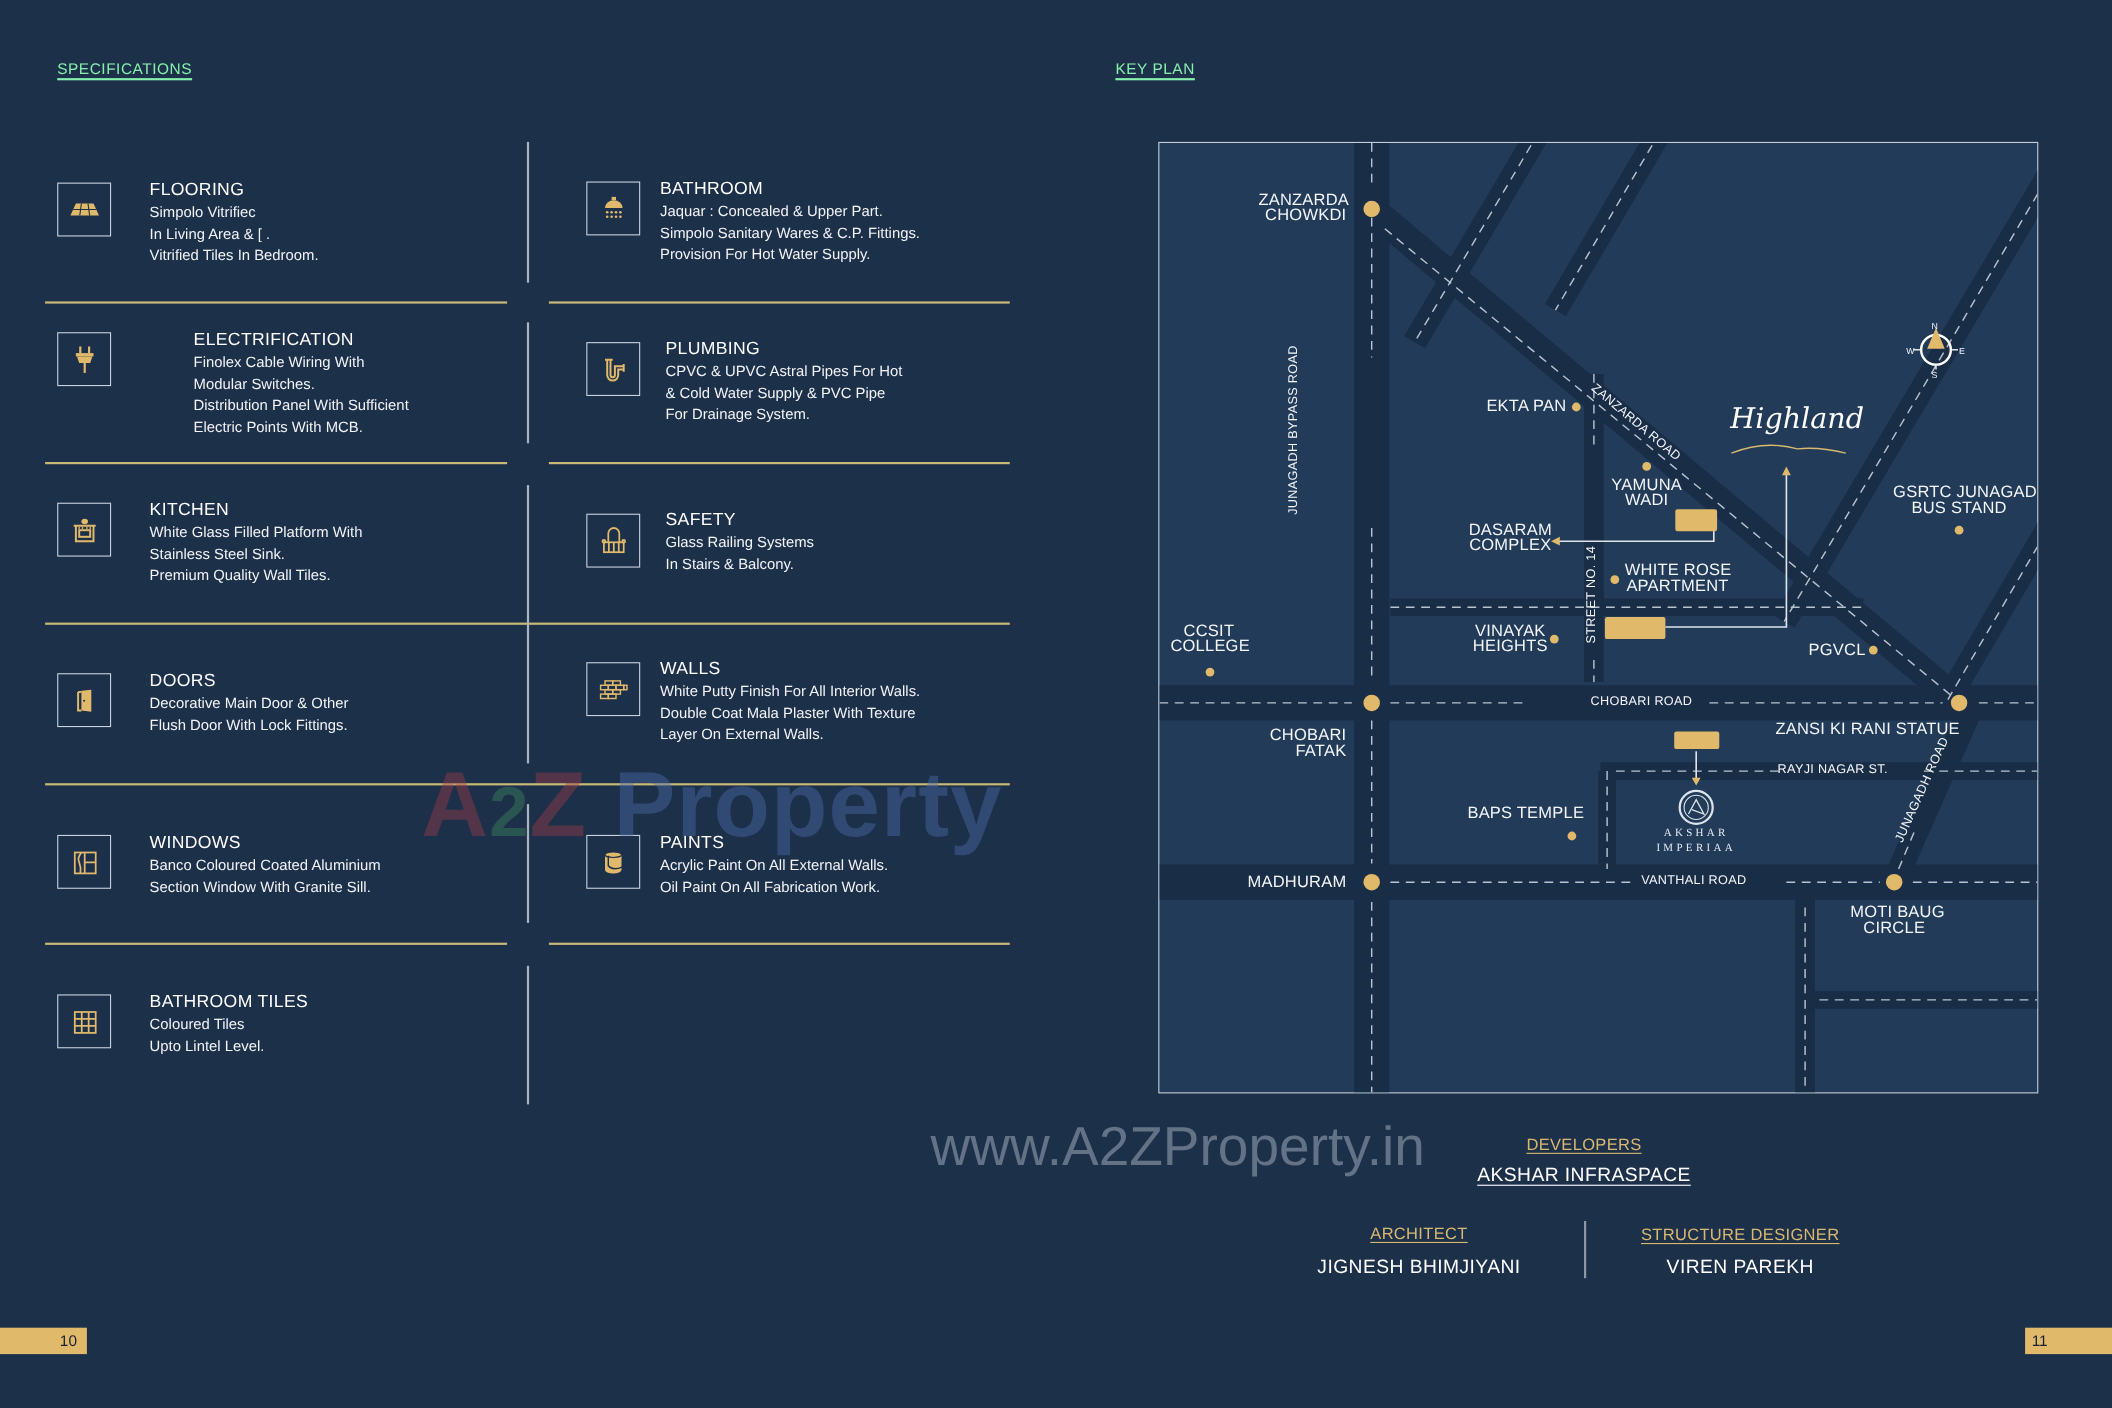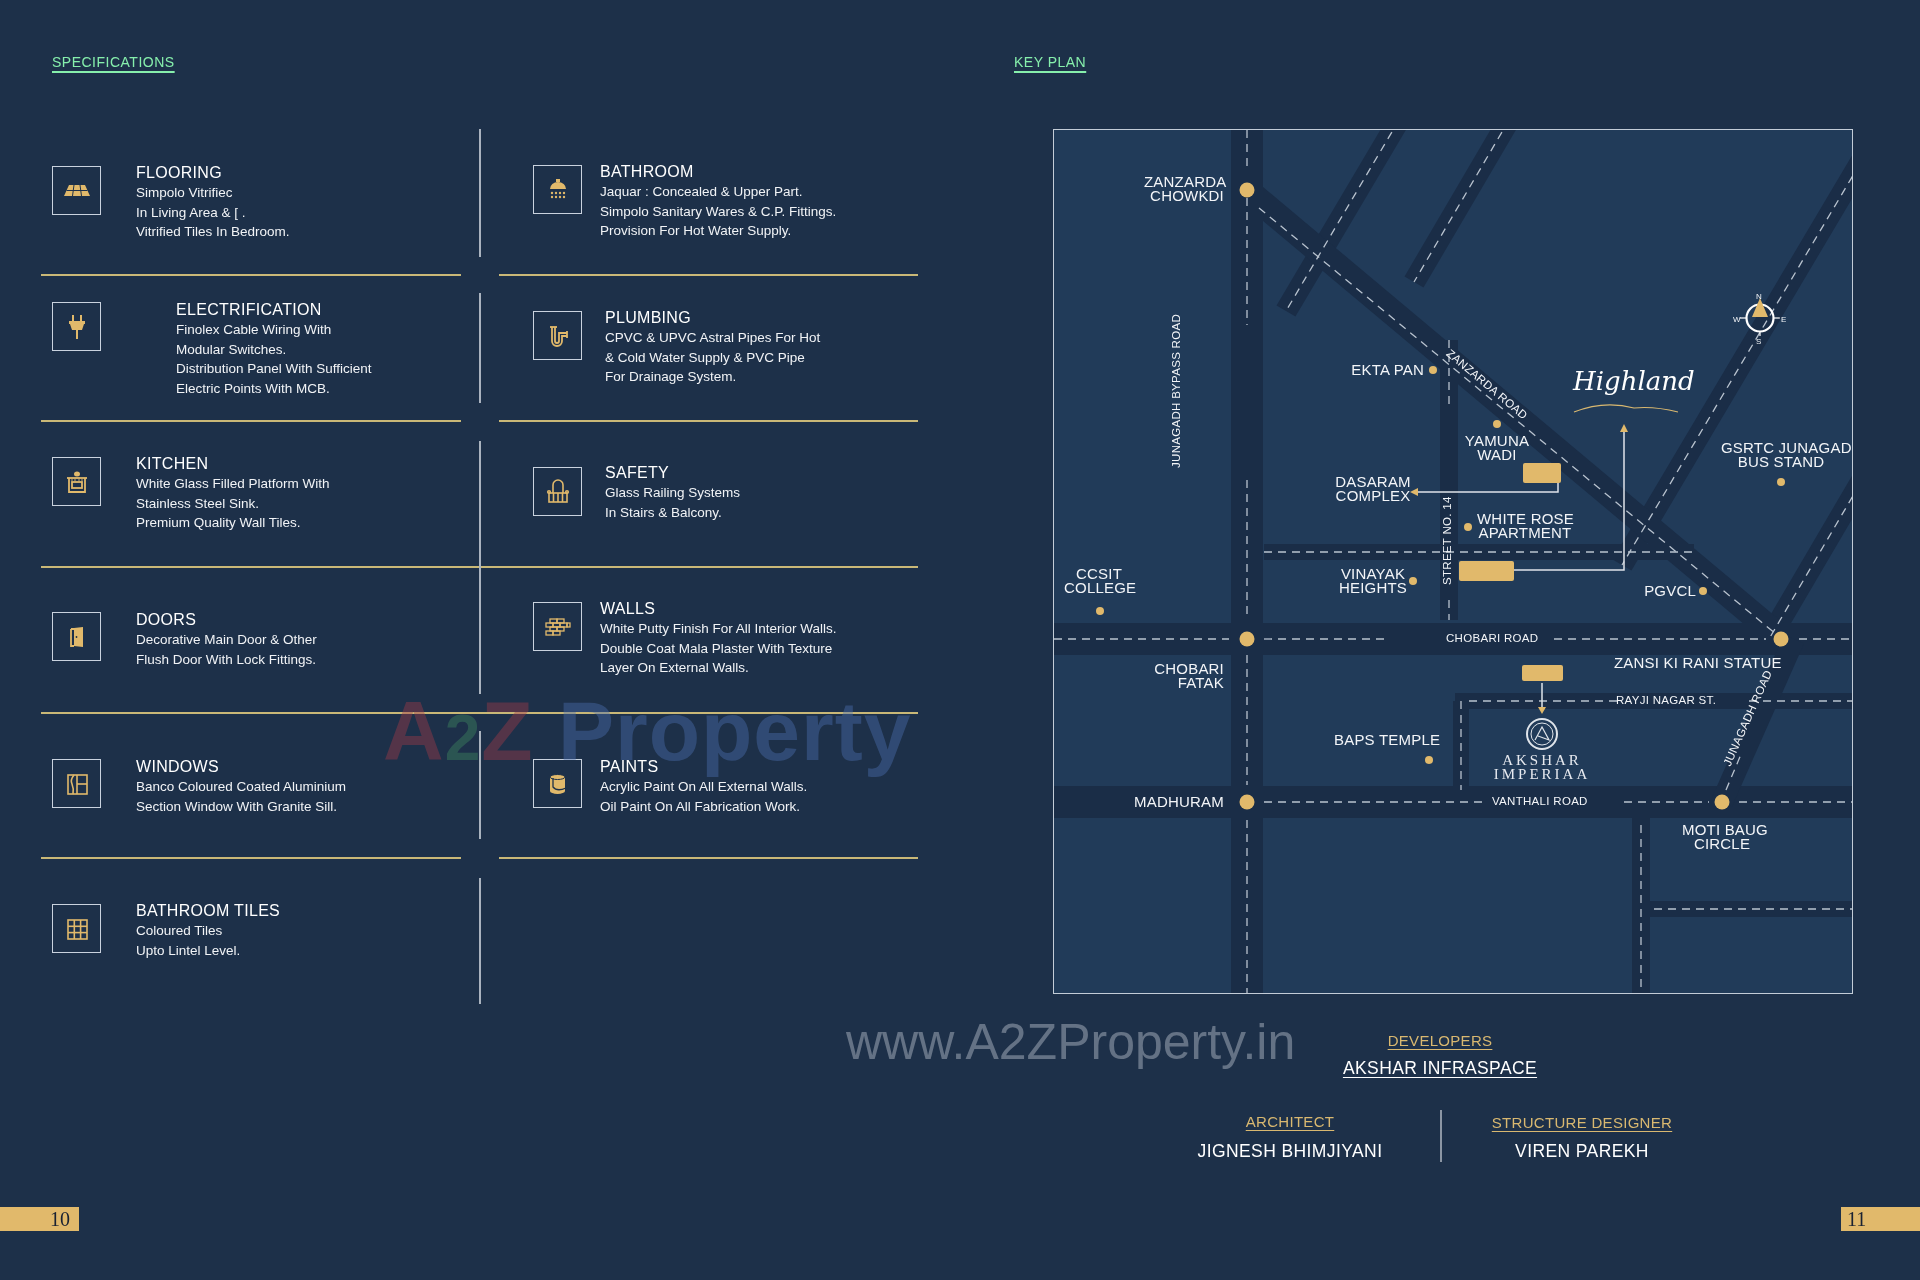--- a/index.html
+++ b/index.html
@@ -32,28 +32,28 @@
   #map svg.roads { position:absolute; left:0; top:0; }
   .map-label {
     position:absolute; font-size:15px; line-height:14px; color:#f3f5f8;
     text-align:center; white-space:nowrap; letter-spacing:0.2px;
   }
   .map-label.right { text-align:right; }
   .road-label { position:absolute; font-size:11.5px; color:#f3f5f8; white-space:nowrap; letter-spacing:0.3px; }
   .highland {
     position:absolute; font-family:"DejaVu Serif", serif; font-style:italic; font-size:26px; color:#ffffff;
   }
-  .brand-text { position:absolute; font-family:"Liberation Serif", serif; font-size:15px; letter-spacing:3px; color:#e6e9ef; text-align:center; }
+  .brand-text { position:absolute; font-family:"Liberation Serif", serif; font-size:10px; letter-spacing:3px; color:#e6e9ef; text-align:center; }
 
   .credit-heading {
     position:absolute; color:#d9b870; font-size:15px; text-decoration:underline;
     text-underline-offset:3px; text-align:center; white-space:nowrap; letter-spacing:0.3px;
   }
   .credit-value { position:absolute; color:#ffffff; font-size:17.5px; text-align:center; white-space:nowrap; letter-spacing:0.4px; }
-  .page-bar { position:absolute; height:24px; background:#e1b96b; color:#1a2232; font-size:20px; line-height:24px;font-family:Liberation Serif, serif; }
+  .page-bar { position:absolute; height:24px; background:#e1b96b; color:#1a2232; font-size:14px; line-height:24px; }
   .watermark-big {
     position:absolute; font-size:84px; font-weight:bold; opacity:0.42; white-space:nowrap; letter-spacing:1px;
   }
   .watermark-url { position:absolute; font-size:50px; color:#7c8899; opacity:0.75; white-space:nowrap; }
 </style>
 </head>
 <body>
 
 <div class="section-heading" style="left:52px; top:54px;">SPECIFICATIONS</div>
 

